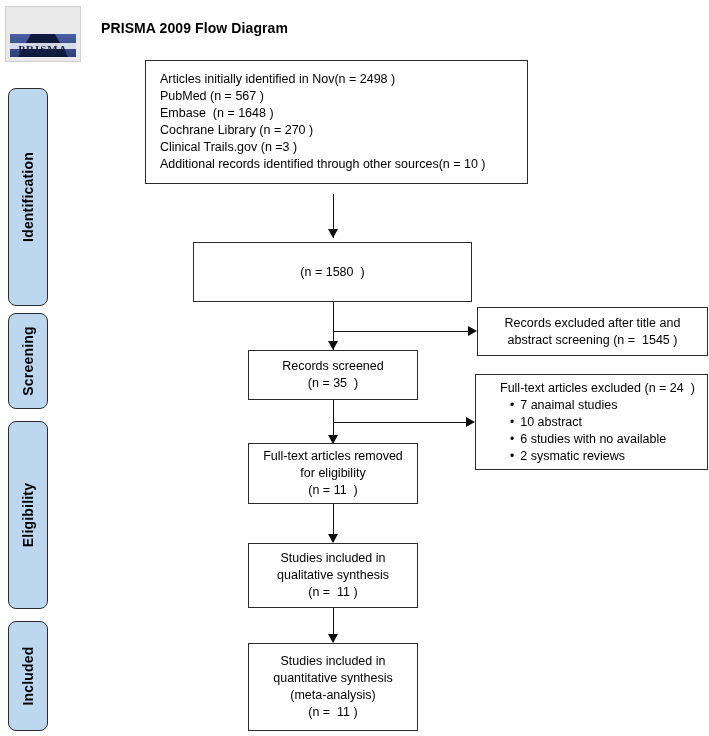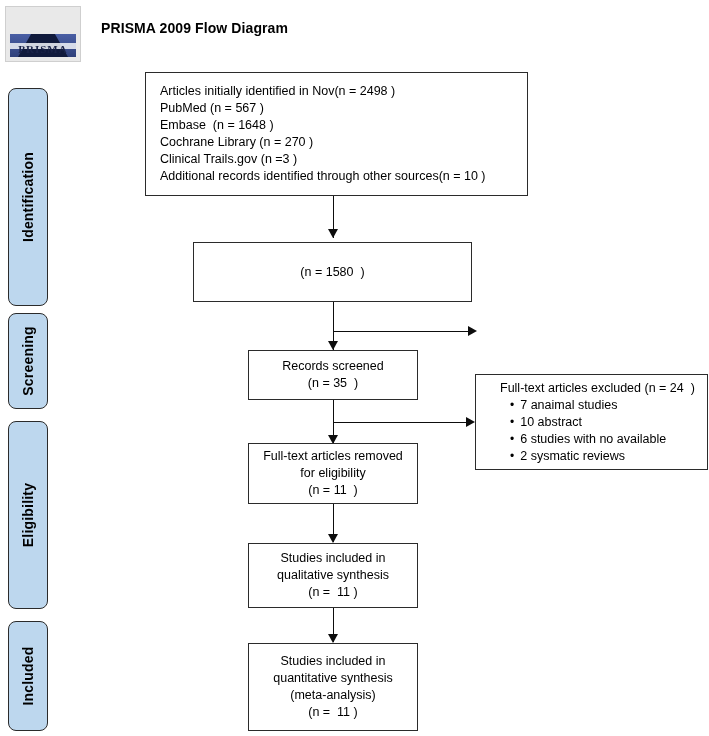--- a/index.html
+++ b/index.html
@@ -222,33 +222,37 @@
 
   <div class="hline" style="left:333px;top:422px;width:137px;"></div>
   <div class="arrow-right" style="left:466px;top:416.5px;"></div>
 
   <div class="vline" style="left:333px;top:504px;height:38px;"></div>
   <div class="arrow-down" style="left:327.5px;top:534px;"></div>
 
   <div class="vline" style="left:333px;top:608px;height:34px;"></div>
   <div class="arrow-down" style="left:327.5px;top:634px;"></div>
 
-  <div class="box left" style="left:145px;top:72px;width:383px;height:124px;">
+  <div class="box left" style="left:145px;top:60px;width:383px;height:124px;">
     <span class="line">Articles initially identified in Nov(n = 2498 )</span>
     <span class="line">PubMed (n = 567 )</span>
     <span class="line">Embase  (n = 1648 )</span>
     <span class="line">Cochrane Library (n = 270 )</span>
     <span class="line">Clinical Trails.gov (n =3 )</span>
     <span class="line">Additional records identified through other sources(n = 10 )</span>
   </div>
 
   <div class="box center" style="left:193px;top:242px;width:279px;height:60px;">
     <span class="line">(n = 1580  )</span>
   </div>
 
+  <div class="box center" style="left:477px;top:307px;width:231px;height:49px;">
+    <span class="line">Records excluded after title and</span>
+    <span class="line">abstract screening (n =  1545 )</span>
+  </div>
 
   <div class="box center" style="left:248px;top:350px;width:170px;height:50px;">
     <span class="line">Records screened</span>
     <span class="line">(n = 35  )</span>
   </div>
 
   <div class="box list" style="left:475px;top:374px;width:233px;height:96px;">
     <span class="line">Full-text articles excluded (n = 24  )</span>
     <span class="bullet-row">
       <span class="bullet-dot">•</span>

